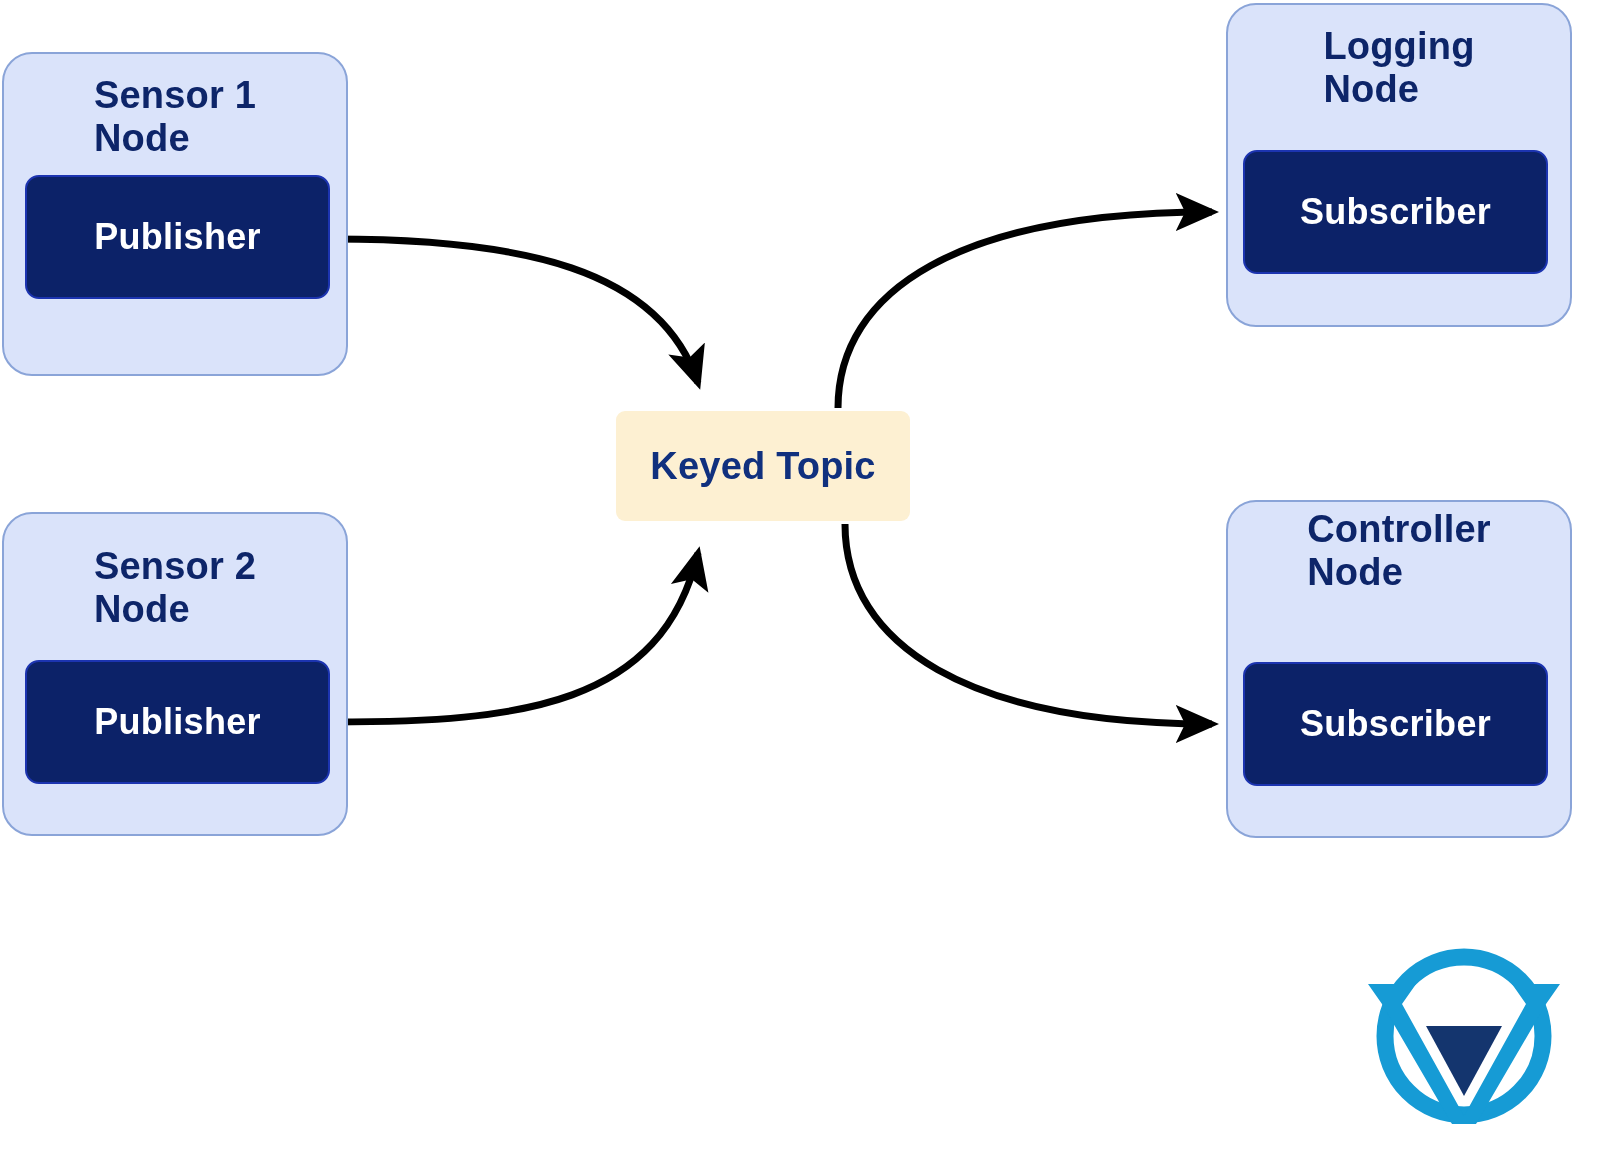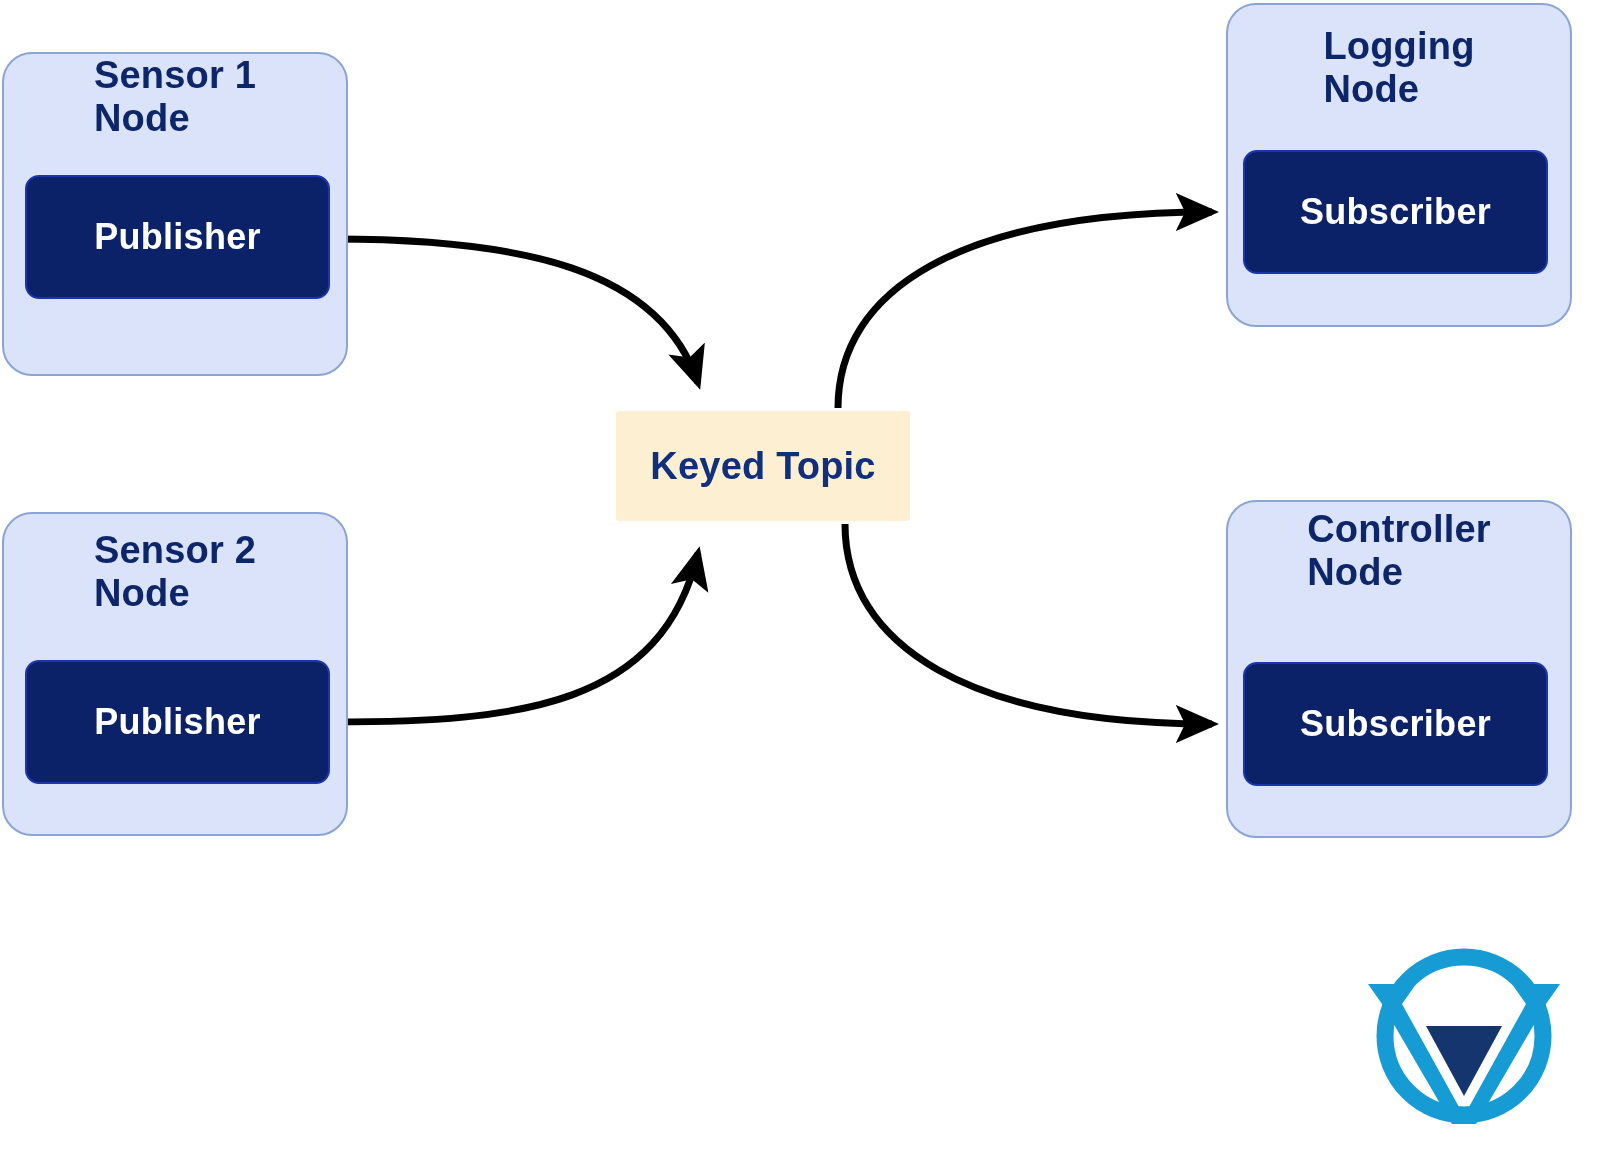--- a/index.html
+++ b/index.html
@@ -53,21 +53,21 @@
     letter-spacing: 0.3px;
     user-select: none;
   }
 
   
   .topic-box {
     position: absolute;
     box-sizing: border-box;
     background: #fdf0d2;
     border: none;
-    border-radius: 3px;
+    border-radius: 9px;
     display: flex;
     align-items: center;
     justify-content: center;
     color: #10307e;
     font-weight: bold;
     font-size: 38px;
     letter-spacing: 0.2px;
     user-select: none;
   }
 
@@ -105,29 +105,29 @@
     <path d="M 333,239 C 520,239 660,268 698,383" fill="none" stroke="#000000" stroke-width="7" stroke-linecap="butt" marker-end="url(#arrowhead)"></path>
 
     <path d="M 333,722 C 520,722 662,706 698,553" fill="none" stroke="#000000" stroke-width="7" stroke-linecap="butt" marker-end="url(#arrowhead)"></path>
 
     <path d="M 838,408 C 838,290 960,212 1212,212" fill="none" stroke="#000000" stroke-width="7" stroke-linecap="butt" marker-end="url(#arrowhead)"></path>
 
     <path d="M 845,524 C 845,646 970,724 1212,724" fill="none" stroke="#000000" stroke-width="7" stroke-linecap="butt" marker-end="url(#arrowhead)"></path>
   </svg>
 
   <div class="node-box" style="left:2px; top:52px; width:346px; height:324px;">
-    <div class="node-title" style="">Sensor 1
+    <div class="node-title" style="margin-top:20px;">Sensor 1
 Node</div>
   </div>
   <div class="role-chip" style="left:25px; top:175px; width:305px; height:124px;">
     <span>Publisher</span>
   </div>
 
   <div class="node-box" style="left:2px; top:512px; width:346px; height:324px;">
-    <div class="node-title" style="margin-top:15px;">Sensor 2
+    <div class="node-title" style="margin-top:31px;">Sensor 2
 Node</div>
   </div>
   <div class="role-chip" style="left:25px; top:660px; width:305px; height:124px;">
     <span>Publisher</span>
   </div>
 
   <div class="node-box" style="left:1226px; top:3px; width:346px; height:324px;">
     <div class="node-title" style="margin-top:20px;">Logging
 Node</div>
   </div>

